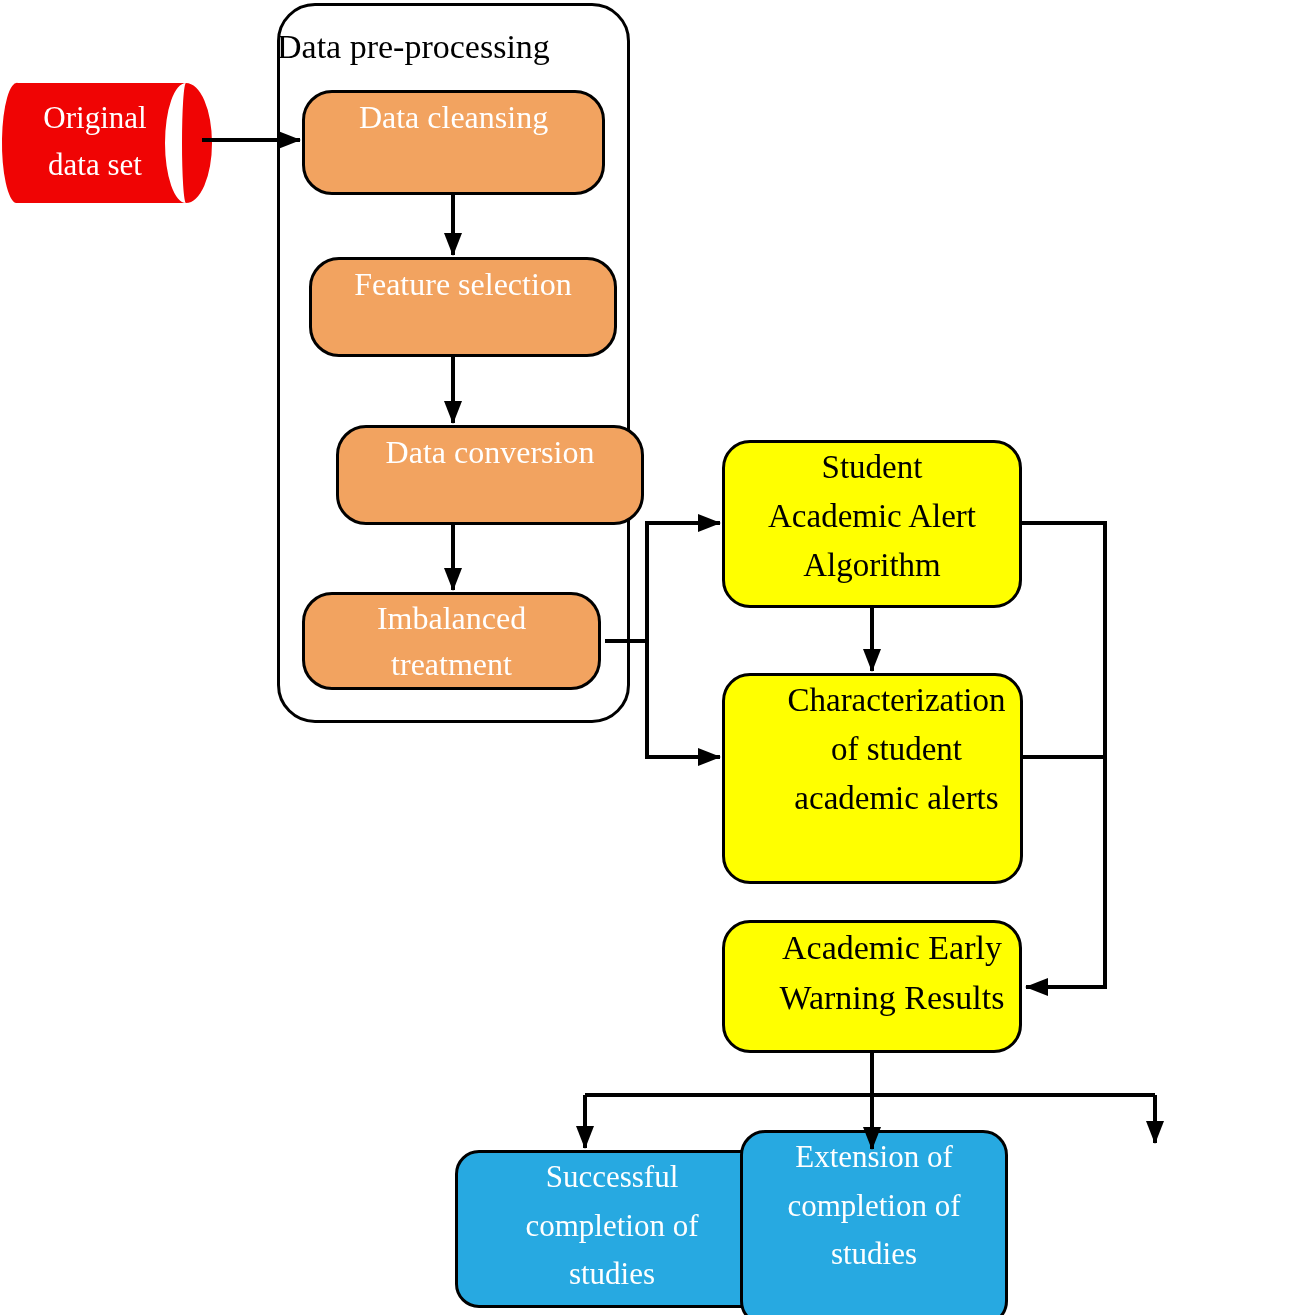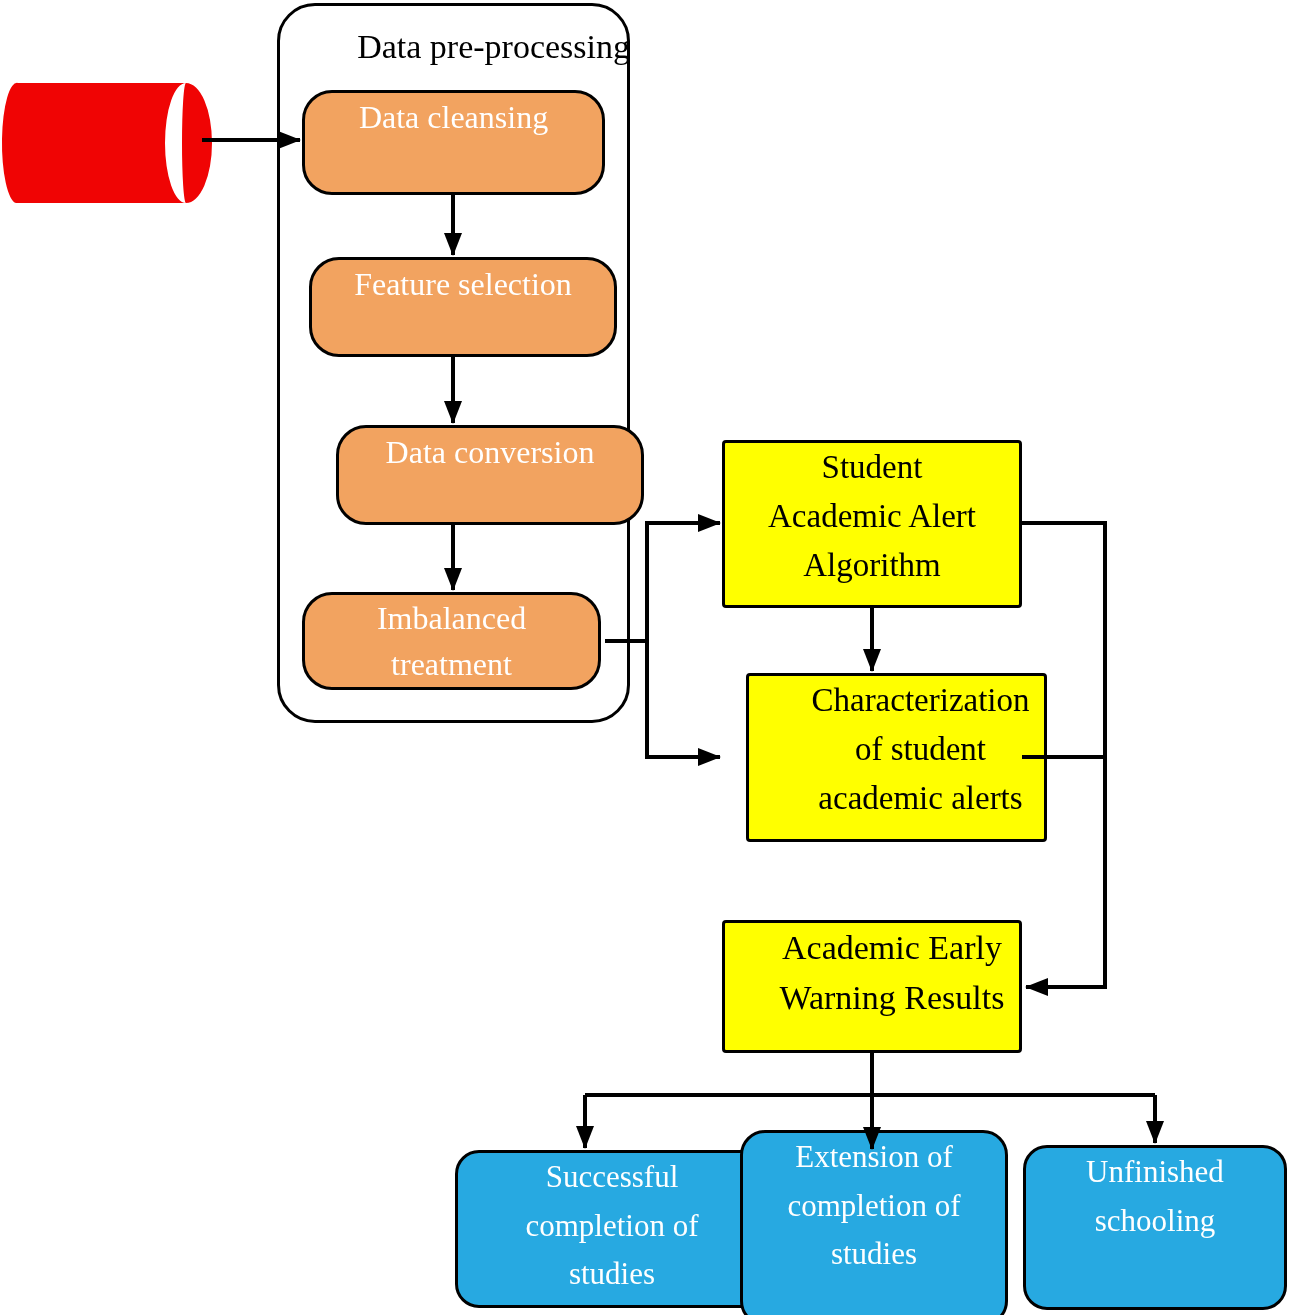--- a/index.html
+++ b/index.html
@@ -9,39 +9,39 @@
   }
   
   #connectors{position:absolute;left:0;top:0;z-index:3;pointer-events:none;}
   #connectors path.link{stroke:#000;stroke-width:4;fill:none;}
   
   .group-outline{
     position:absolute;left:277px;top:3px;width:347px;height:714px;
     border:3px solid #000;border-radius:38px;background:transparent;z-index:1;
   }
   .group-title{
-    position:absolute;left:277px;top:28px;width:353px;text-align:right;
+    position:absolute;left:277px;top:28px;width:353px;text-align:left;
     font-size:34px;color:#000;z-index:2;
   }
   
   .node{
     position:absolute;z-index:2;display:flex;align-items:flex-start;justify-content:center;
     text-align:center;border:3px solid #000;box-sizing:border-box;
   }
   .node span{white-space:pre-line;display:block;}
   .orange{background:var(--color-preprocessing,#f2a360);color:#fff;border-radius:30px;font-size:32px;line-height:1.5;}
-  .yellow{background:var(--color-algorithm,#ffff00);color:#000;border-radius:4px;font-size:33px;line-height:1.48;}
+  .yellow{background:var(--color-algorithm,#ffff00);color:#000;border-radius:28px;font-size:33px;line-height:1.48;}
   .blue{background:var(--color-outcome,#27a9e1);color:#fff;border-radius:24px;font-size:31px;line-height:1.57;}
   
   .n-cleansing{left:302px;top:90px;width:303px;height:105px;}
   .n-feature{left:309px;top:257px;width:308px;height:100px;}
   .n-conversion{left:300px;top:425px;width:308px;height:100px;margin-left:36px;}
   .n-imbalanced{left:302px;top:592px;width:299px;height:98px;line-height:1.45;}
   .n-saaa{left:722px;top:440px;width:300px;height:168px;}
-  .n-characterization{left:746px;top:673px;width:301px;height:169px;padding-left:48px;}
+  .n-characterization{left:722px;top:673px;width:301px;height:211px;padding-left:48px;}
   .n-aewr{left:722px;top:920px;width:300px;height:133px;font-size:34px;padding-left:40px;}
   .n-successful{left:455px;top:1150px;width:314px;height:158px;}
   .n-extension{left:740px;top:1130px;width:268px;height:196px;border-radius:25px;}
   .n-unfinished{left:1023px;top:1145px;width:264px;height:165px;}
   
   #cylinder-svg{position:absolute;left:0;top:0;z-index:1;}
   .cyl-body{fill:var(--color-datasource,#f00404);}
   .cyl-gap{fill:#ffffff;}
   .cyl-label{
     position:absolute;left:2px;top:95px;width:186px;z-index:2;color:#fff;
@@ -50,20 +50,22 @@
 </style>
 </head>
 <body>
 
 <div id="stage">
 
   <svg id="cylinder-svg" width="230" height="230" viewBox="0 0 230 230">
     <path class="cyl-body" d="M18,83 L186,83 A26,60 0 0 1 186,203 L16,203 A15,60 0 0 1 18,83 Z"></path>
     <path class="cyl-gap" d="M186,83 A21,60 0 0 0 186,203 A4,60 0 0 1 186,83 Z"></path>
   </svg>
+  <div class="cyl-label">Original
+data set</div>
 
   <div class="group-outline"></div>
   <div class="group-title">Data pre-processing</div>
 
   <div class="node orange n-cleansing">
     <span>Data cleansing</span>
   </div>
   <div class="node orange n-feature">
     <span>Feature selection</span>
   </div>
@@ -93,24 +95,20 @@
   <div class="node blue n-successful">
     <span>Successful
 completion of
 studies</span>
   </div>
   <div class="node blue n-extension">
     <span>Extension of
 completion of
 studies</span>
   </div>
-  <div class="node blue n-unfinished">
-    <span>Unfinished
-schooling</span>
-  </div>
 
   <svg id="connectors" width="1289" height="1315" viewBox="0 0 1289 1315">
     <defs>
       <marker id="arr" markerUnits="userSpaceOnUse" markerWidth="26" markerHeight="20" refX="22" refY="9" orient="auto">
         <path d="M0,0 L23,9 L0,18 Z" fill="#000"></path>
       </marker>
     </defs>
     <path class="link" d="M202,140 H300" marker-end="url(#arr)"></path>
     <path class="link" d="M453,195 V255" marker-end="url(#arr)"></path>
     <path class="link" d="M453,357 V423" marker-end="url(#arr)"></path>

